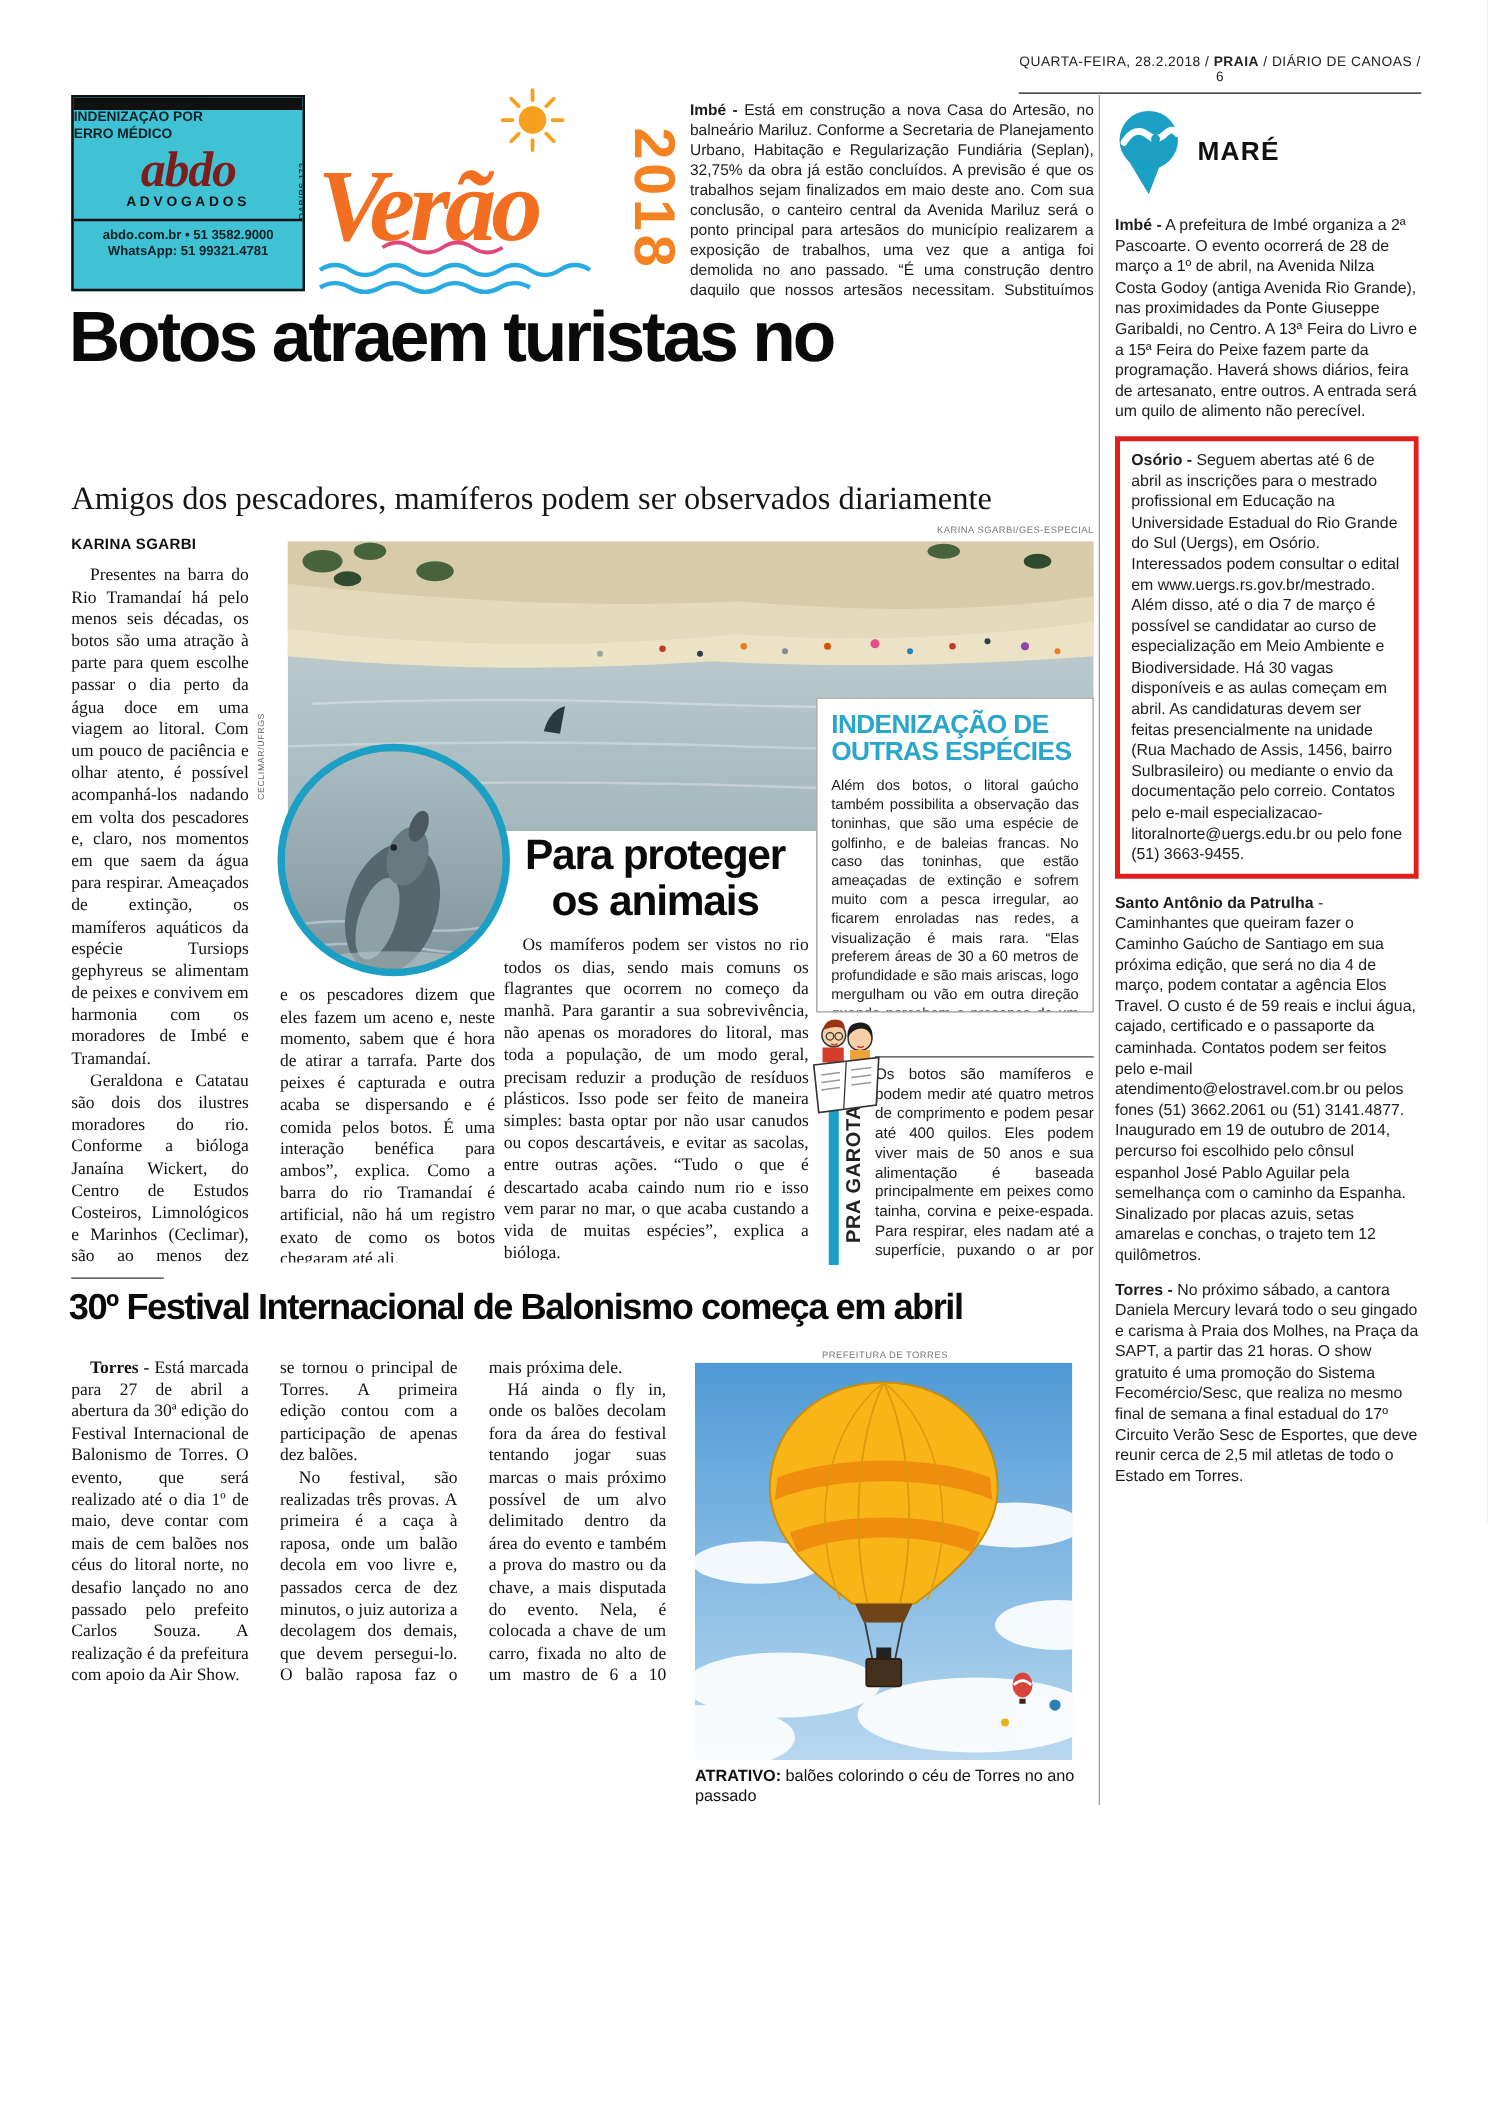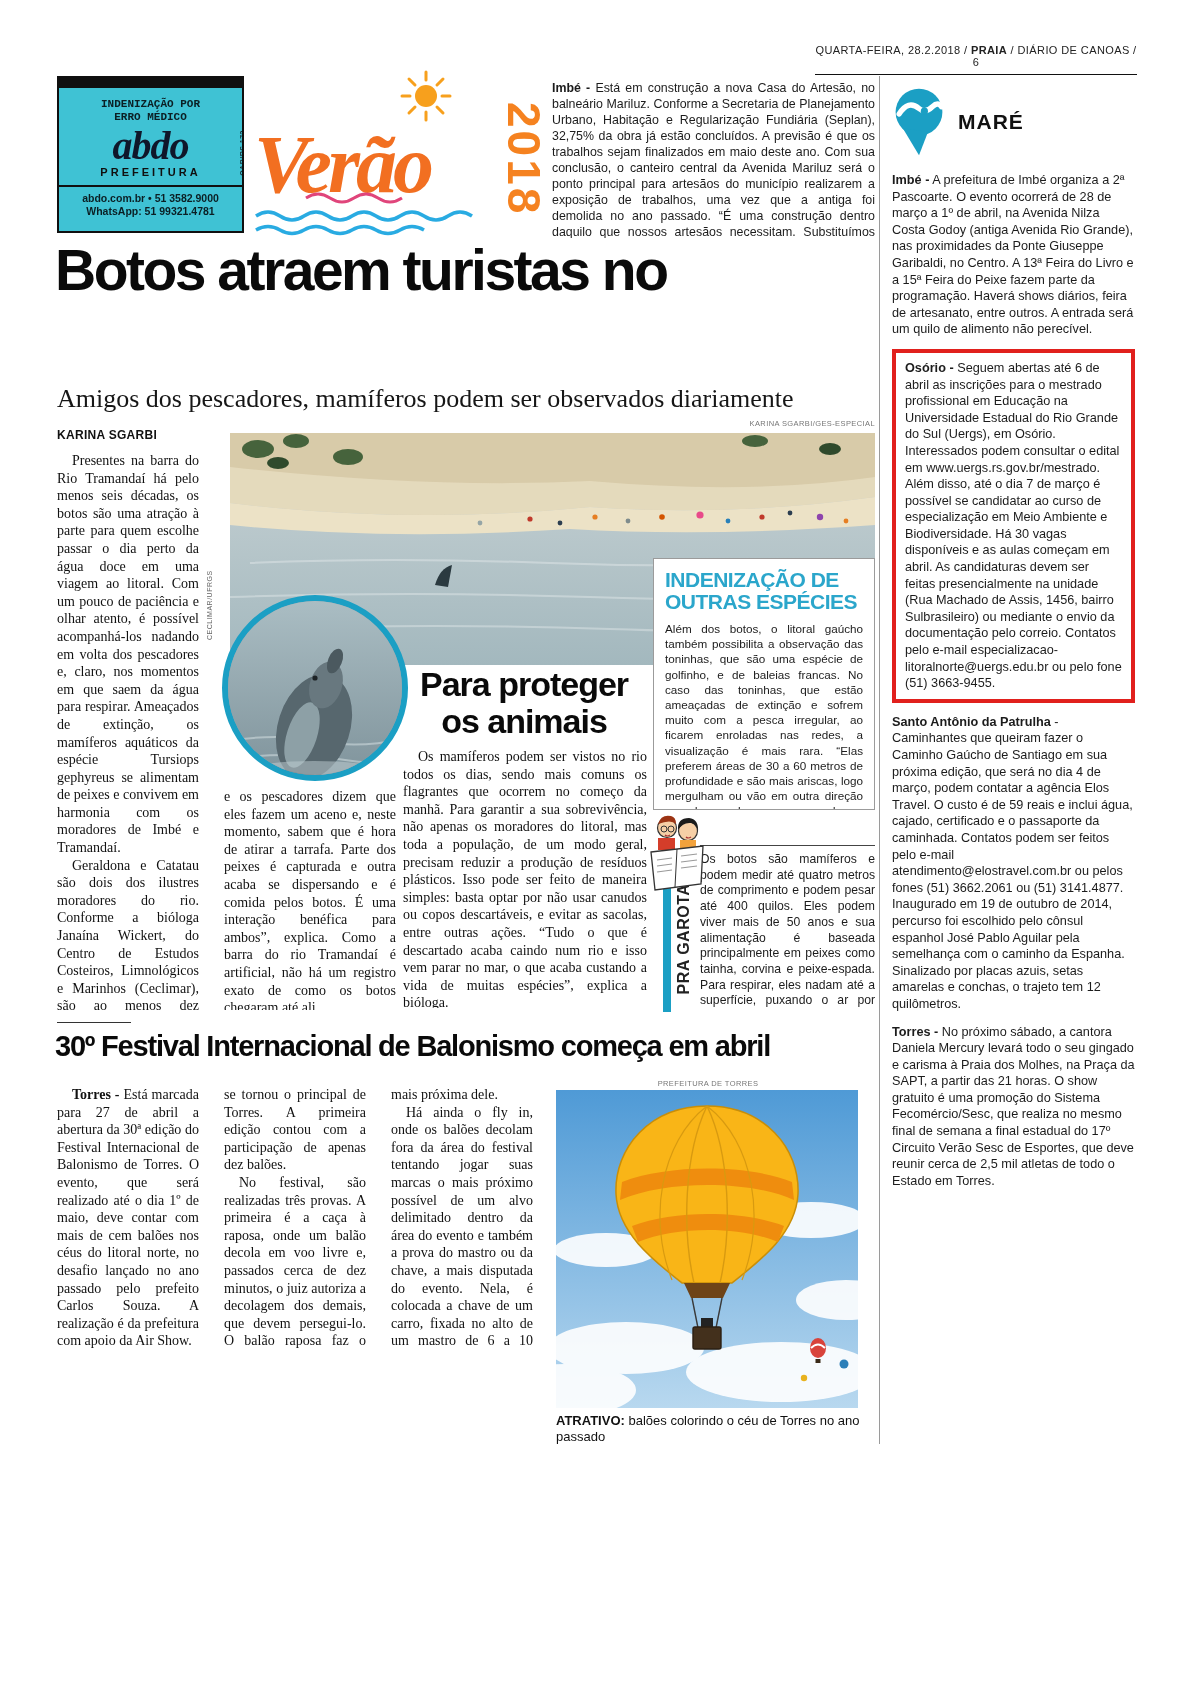--- a/index.html
+++ b/index.html
@@ -9,23 +9,23 @@
 
   
   .masthead{top:44px;left:815px;width:322px;text-align:center;font-family:"Liberation Sans",sans-serif;
             font-size:11px;letter-spacing:.4px;color:#222;border-bottom:1.5px solid #111;padding-bottom:6px;}
   .masthead b{font-weight:bold;}
 
   
   .ad{top:76px;left:57px;width:183px;height:153px;background:#3fc2d4;border:2px solid #101010;
       font-family:"Liberation Sans",sans-serif;color:#0c2a30;overflow:hidden;}
   .ad-topbar{height:10px;background:#101010;}
-  .ad-claim{margin-top:10px;text-align:center;font-weight:bold;font-size:11px;line-height:13px;color:#0b1f24;font-family:Liberation Mono, monospace;}
+  .ad-claim{margin-top:0;font-weight:bold;font-size:11px;line-height:13px;color:#0b1f24;}
   .ad-logo{text-align:center;font-family:"Liberation Serif",serif;font-style:italic;font-weight:bold;
-           font-size:40px;line-height:40px;margin-top:2px;color:#0f172a;letter-spacing:-1px;}
+           font-size:40px;line-height:40px;margin-top:2px;color:#7f1d1d;letter-spacing:-1px;}
   .ad-sub{text-align:center;font-weight:bold;font-size:11px;letter-spacing:3px;color:#101010;}
   .ad-rule{height:2px;background:#101010;margin-top:7px;}
   .ad-contact{text-align:center;font-weight:bold;font-size:10.5px;line-height:13px;margin-top:5px;color:#0b1f24;}
   .ad-oab{position:absolute;right:3px;top:52px;font-size:7px;font-weight:bold;transform:rotate(-90deg);
           transform-origin:right top;letter-spacing:.5px;color:#14343b;}
 
   
   .brief{top:80px;left:552px;width:323px;height:158px;font-family:"Liberation Sans",sans-serif;
          font-size:12.4px;line-height:16px;text-align:justify;overflow:hidden;color:#1c1c1c;}
   .brief b{font-weight:bold;}
@@ -103,21 +103,21 @@
     <span>QUARTA-FEIRA, 28.2.2018 / </span><b>PRAIA</b><span> / DIÁRIO DE CANOAS / 6</span>
   </div>
 
   <div class="abs ad">
     <div class="ad-topbar"></div>
     <div class="ad-claim">
       <div>INDENIZAÇÃO POR</div>
       <div>ERRO MÉDICO</div>
     </div>
     <div class="ad-logo">abdo</div>
-    <div class="ad-sub">PREFEITURA</div>
+    <div class="ad-sub">ADVOGADOS</div>
     <div class="ad-rule"></div>
     <div class="ad-contact">
       <div>abdo.com.br • 51 3582.9000</div>
       <div>WhatsApp: 51 99321.4781</div>
     </div>
     <div class="ad-oab">OAB/RS 172</div>
   </div>
 
   <div class="abs" style="top:66px;left:248px;width:302px;height:180px;">
     <svg width="302" height="180" viewBox="0 0 302 180">

